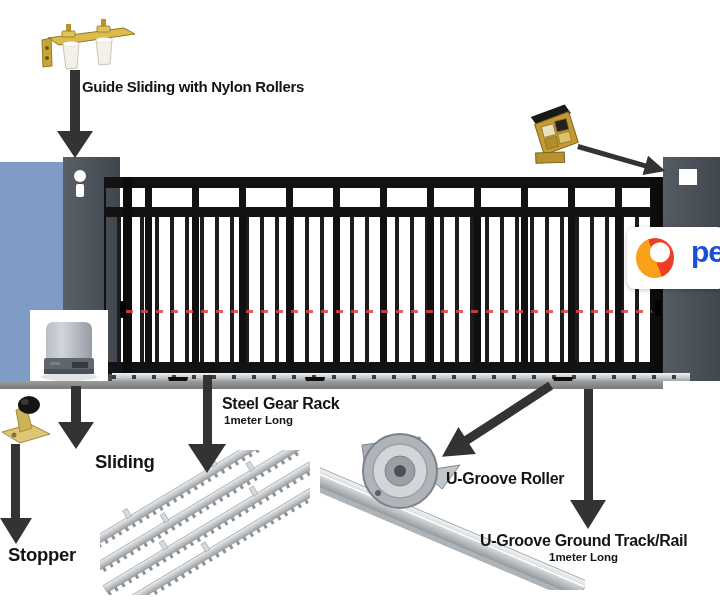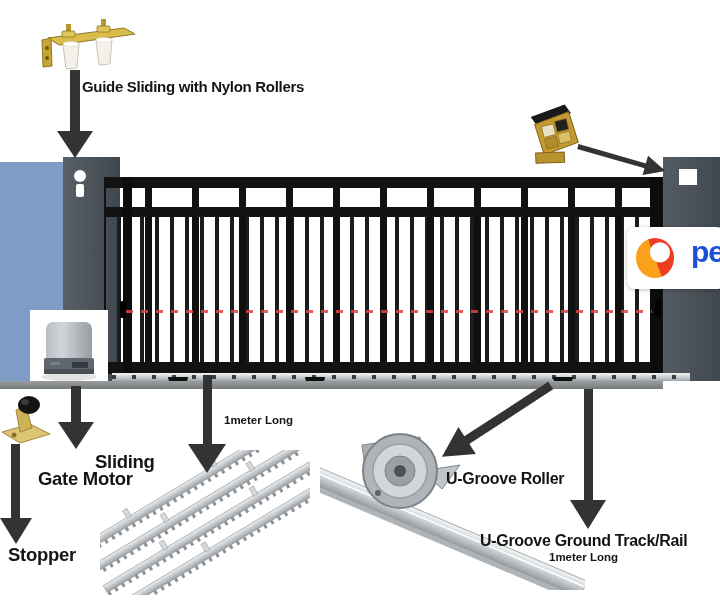--- a/index.html
+++ b/index.html
@@ -243,20 +243,20 @@
     <div class="rhead" style="left:100px;top:-16px;border-top:16px solid transparent;border-bottom:16px solid transparent;border-left:30px solid #333;"></div>
   </div>
 
   <div>
     <div class="abs shaft" style="left:584px;top:389px;width:9px;height:113px;"></div>
     <div class="abs head-down" style="left:570px;top:500px;border-top-width:29px;"></div>
   </div>
 
   <div class="lbl" style="left:82px;top:78px;font-size:15px;">Guide Sliding with Nylon Rollers</div>
   <div class="lbl lbl-big" style="left:95px;top:451px;">Sliding</div>
-  <div class="lbl lbl-big" style="left:38px;top:468px;">Gate Motor</div>
   <div class="lbl lbl-big" style="left:8px;top:544px;">Stopper</div>
+  <div class="lbl lbl-main" style="left:222px;top:395px;">Steel Gear Rack</div>
   <div class="lbl lbl-sub" style="left:224px;top:414px;">1meter Long</div>
   <div class="lbl lbl-main" style="left:446px;top:470px;">U-Groove Roller</div>
   <div class="lbl lbl-main" style="left:480px;top:532px;text-align:right;">U-Groove Ground Track/Rail</div>
   <div class="lbl lbl-sub" style="left:549px;top:551px;">1meter Long</div>
 
 </div>
 
 </body></html>

